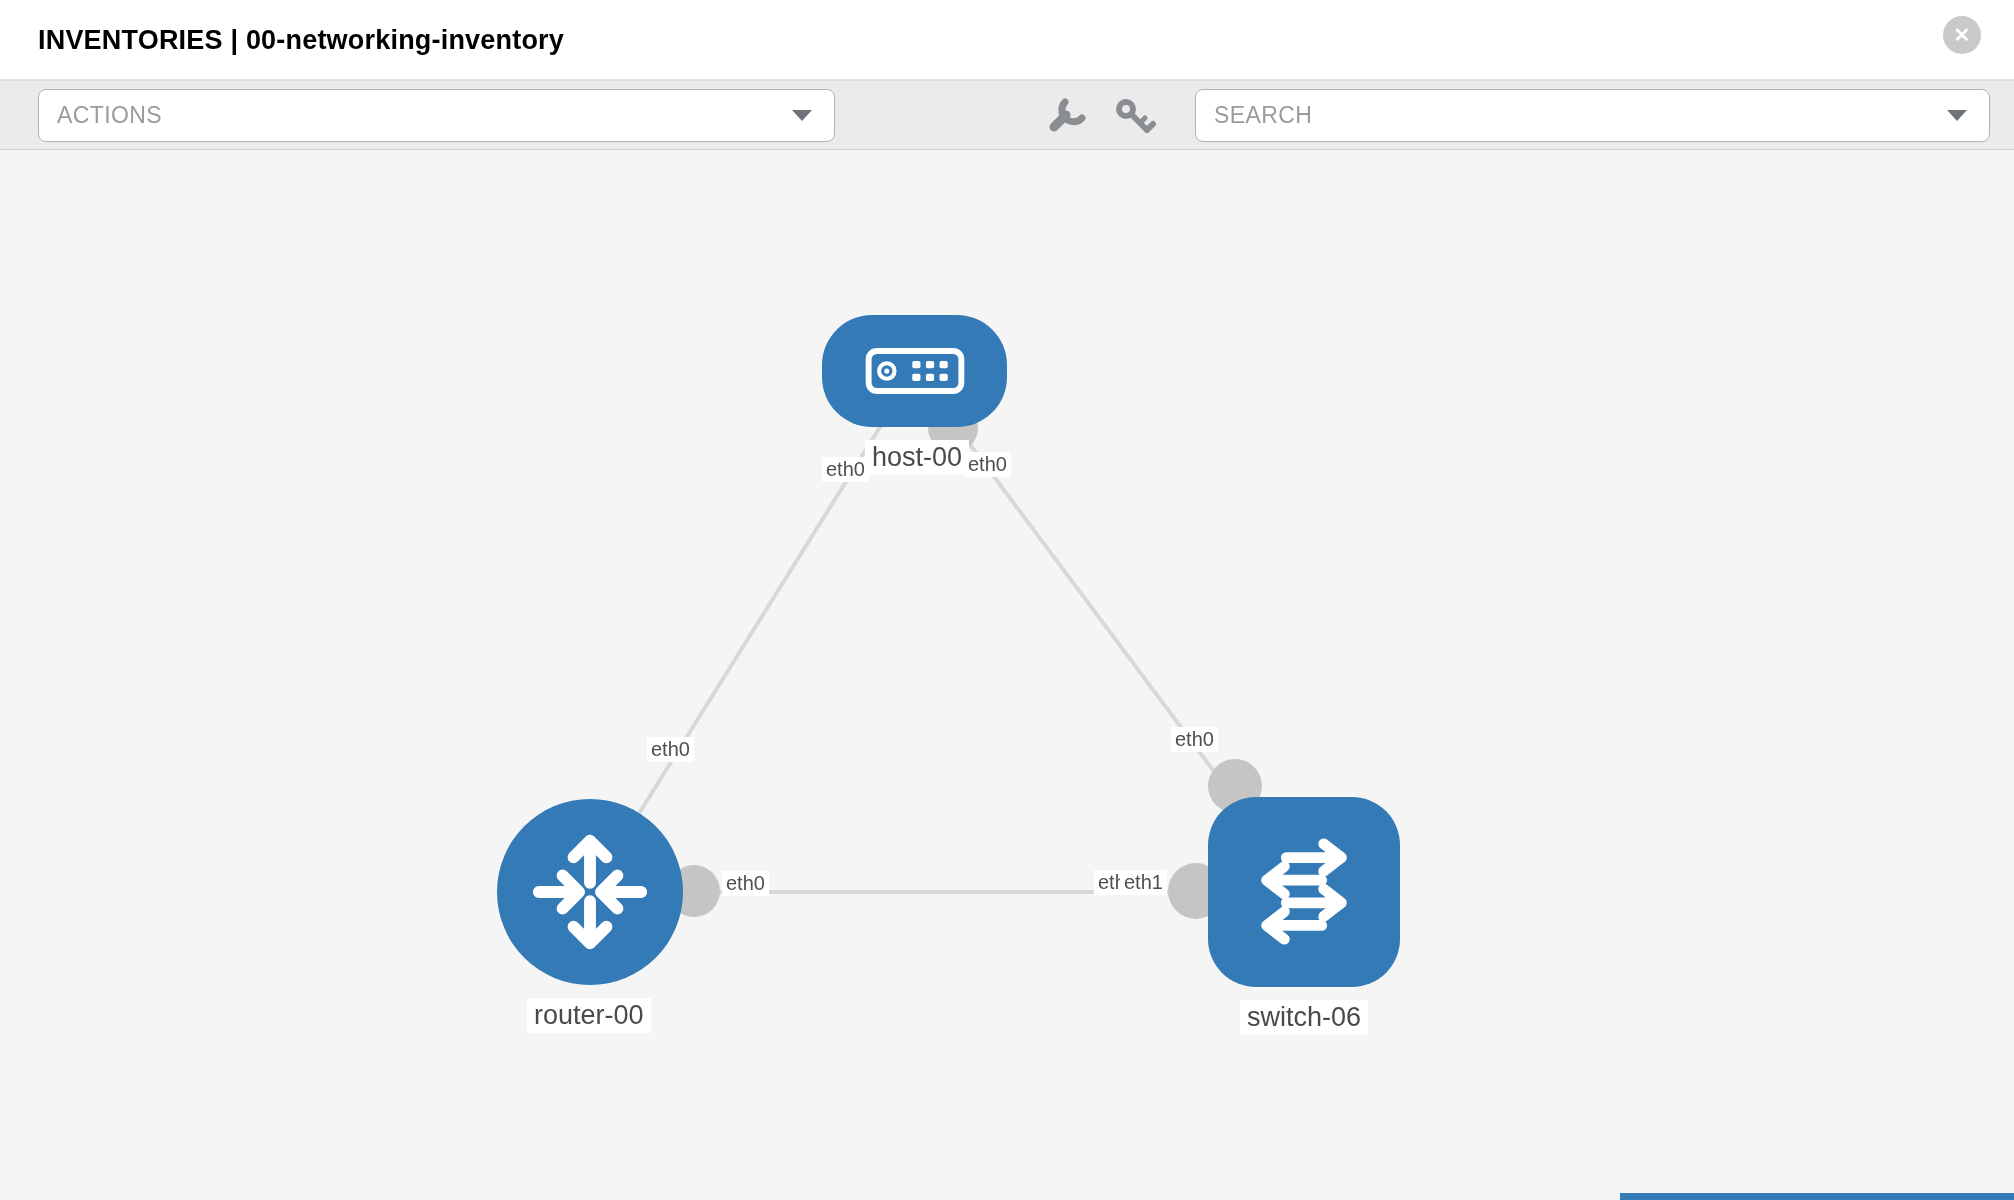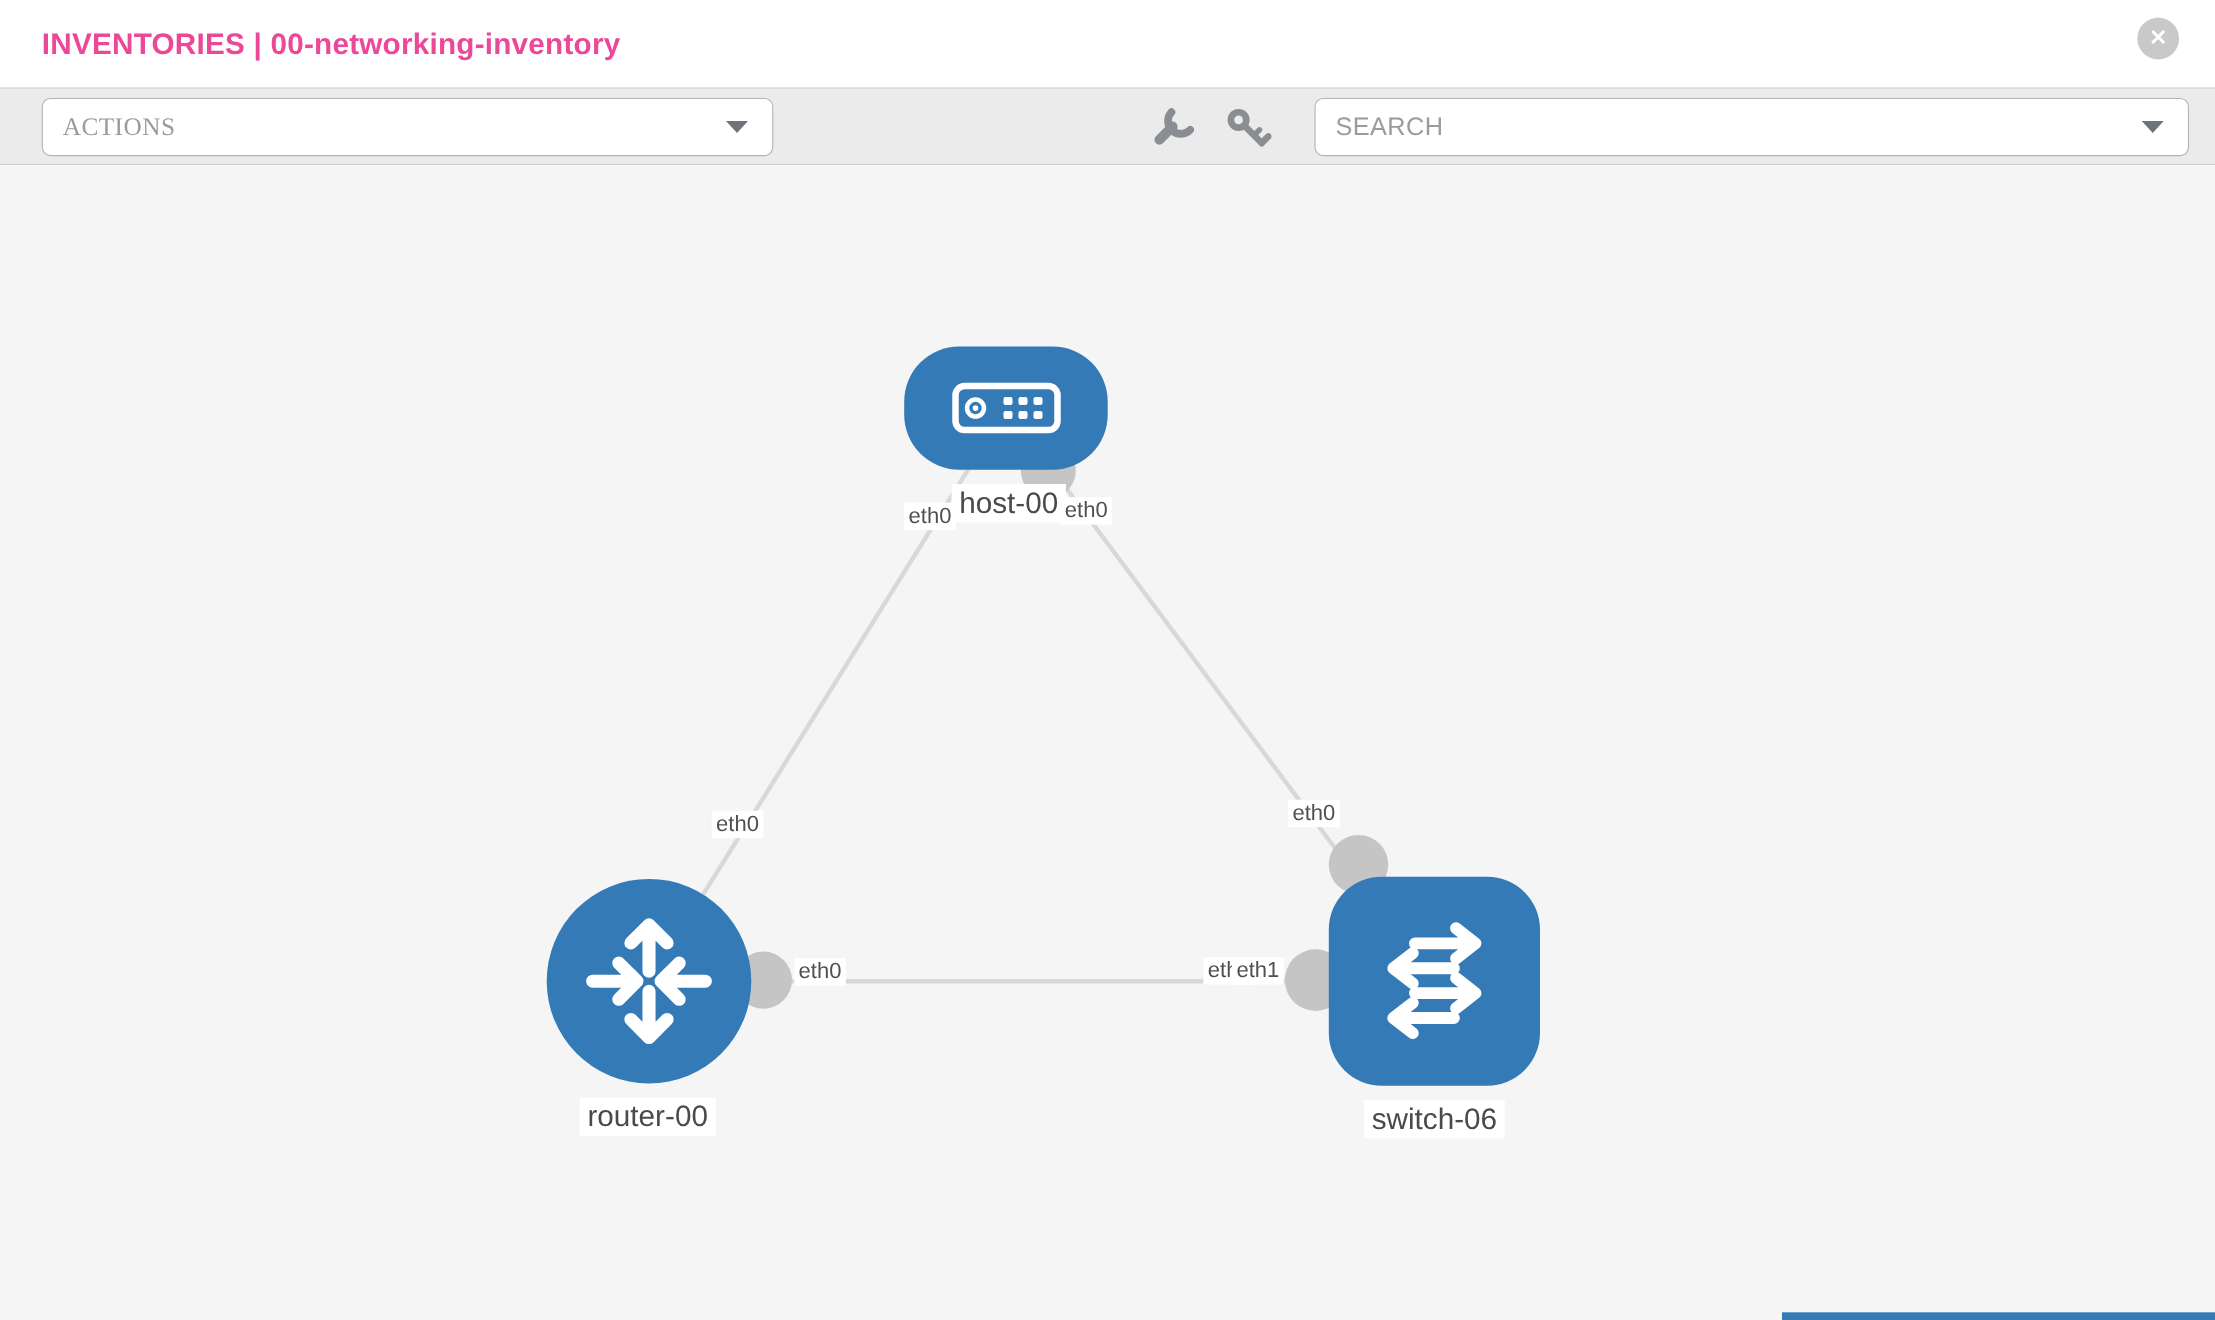--- a/index.html
+++ b/index.html
@@ -3,38 +3,38 @@
 <meta charset="utf-8">
 <style>
   * { margin:0; padding:0; box-sizing:border-box; }
   html,body { width:2014px; height:1200px; overflow:hidden;
               font-family:"Liberation Sans", sans-serif; background:#f5f5f5; }
 
   
   .header { position:absolute; left:0; top:0; width:2014px; height:80px;
             background:#ffffff; border-bottom:1px solid #e3e3e3; z-index:20; }
   .page-title { position:absolute; left:38px; top:0; line-height:80px;
-                font-size:27px; font-weight:bold; color:#ec4899; letter-spacing:.2px; }
+                font-size:27px; font-weight:bold; color:#000000; letter-spacing:.2px; }
   .close-btn { position:absolute; left:1943px; top:16px; width:38px; height:38px;
                border:none; border-radius:50%; background:#c9c9c9; cursor:pointer;
                color:#ffffff; font-size:20px; font-weight:bold; line-height:38px;
                text-align:center; padding:0; }
 
   
   .toolbar { position:absolute; left:0; top:80px; width:2014px; height:70px;
              background:#ebebeb; border-top:1px solid #dcdcdc;
              border-bottom:1px solid #cfcfcf; z-index:20; }
   .select-box { position:absolute; top:8px; height:53px; background:#ffffff;
                 border:1px solid #b3b3b3; border-radius:8px; display:flex;
                 align-items:center; justify-content:space-between;
                 padding:0 22px 0 18px; cursor:pointer; }
   .select-box .label { font-size:23px; color:#9b9b9b; letter-spacing:.4px; }
   .caret { width:0; height:0; border-left:10px solid transparent;
            border-right:10px solid transparent; border-top:11px solid #6e737a; }
-  .actions-box { left:38px; width:665px;font-family:Liberation Serif, serif; }
+  .actions-box { left:38px; width:797px; }
   .search-box  { left:1195px; width:795px; }
   .tool-icon { position:absolute; top:97px; cursor:pointer; z-index:21; }
   .wrench-pos { left:1046px; }
   .key-pos    { left:1114px; }
 
   
   .canvas { position:absolute; left:0; top:150px; width:2014px; height:1050px;
             background:#f5f5f5; }
   .topo-svg { position:absolute; left:0; top:0; z-index:1; }
 

